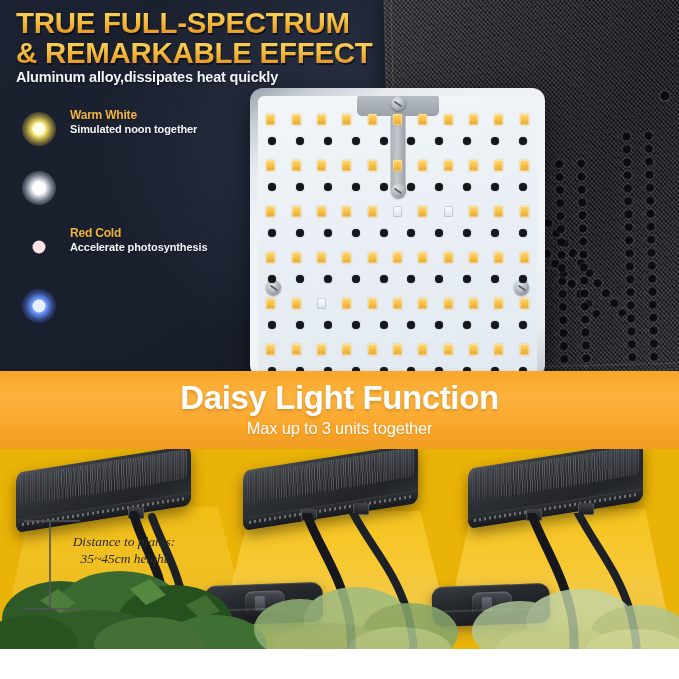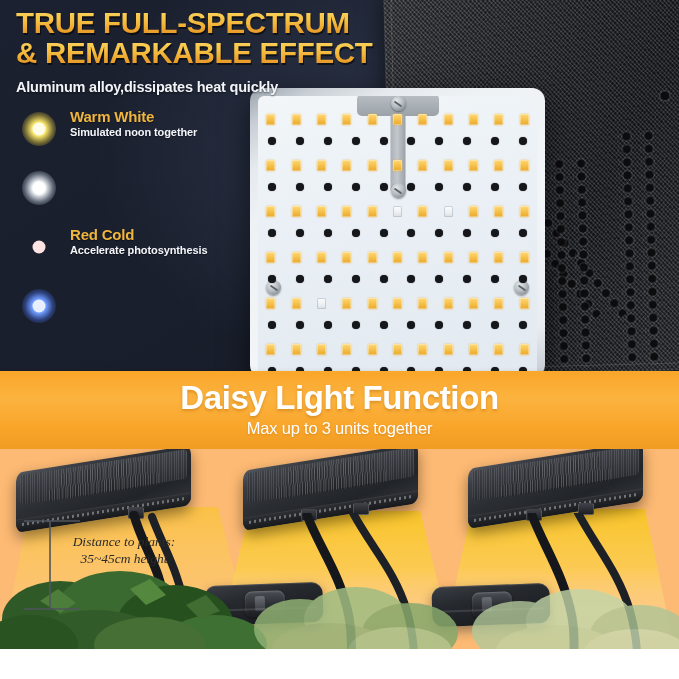--- a/index.html
+++ b/index.html
@@ -31,21 +31,21 @@
     line-height:30px;
     background:linear-gradient(180deg,#fcd566 0%,#f7c445 38%,#eda32c 72%,#e0912a 100%);
     -webkit-background-clip:text;
     background-clip:text;
     color:transparent;
     -webkit-text-fill-color:transparent;
     filter:drop-shadow(1.5px 2px 0.5px rgba(0,0,0,0.55));
     white-space:nowrap;
   }
   .heading-sub {
-    margin-top:11px;
+    margin-top:1px;
     font-size:14.5px;
     font-weight:bold;
     color:#f2f4f8;
     letter-spacing:-0.2px;
     text-shadow:0 1px 2px rgba(0,0,0,0.5);
     white-space:nowrap;
   }
 
   
   .features { position:absolute; left:22px; top:108px; width:260px; }
@@ -57,21 +57,21 @@
     position:absolute; left:50%; top:50%; transform:translate(-50%,-50%);
     width:13px; height:13px; border-radius:50%;
     background:#fff;
   }
   .f-warm  { background:radial-gradient(circle at 50% 50%, #fffbe0 0%, #f7e46b 30%, rgba(226,196,60,0.45) 58%, rgba(200,170,50,0.05) 78%, rgba(0,0,0,0) 100%); }
   .f-cold  { background:radial-gradient(circle at 50% 50%, #ffffff 0%, #eef2f6 28%, rgba(190,200,215,0.45) 58%, rgba(150,165,185,0.06) 78%, rgba(0,0,0,0) 100%); }
   .f-red   { background:radial-gradient(circle at 50% 50%, #ffdede 0%, #f4ououou 0%, #ef4a4a 30%, rgba(220,50,50,0.42) 58%, rgba(180,40,40,0.05) 78%, rgba(0,0,0,0) 100%); }
   .f-uv    { background:radial-gradient(circle at 50% 50%, #eaf0ff 0%, #6f9bff 30%, rgba(70,110,230,0.42) 58%, rgba(50,80,190,0.05) 78%, rgba(0,0,0,0) 100%); }
   .feature-text { position:absolute; left:48px; top:0; }
   .feature-title {
-    font-size:15px; font-weight:bold; color:#f0b53e; letter-spacing:-0.2px;
+    font-size:12px; font-weight:bold; color:#f0b53e; letter-spacing:-0.2px;
     text-shadow:0 1px 1px rgba(0,0,0,0.45); white-space:nowrap;
   }
   .feature-desc {
     margin-top:1px; font-size:11px; font-weight:bold; color:#f4f6fa;
     letter-spacing:-0.1px; text-shadow:0 1px 1px rgba(0,0,0,0.45); white-space:nowrap;
   }
 
   
   .back-panel {
     position:absolute; left:388px; top:-18px; width:312px; height:392px;
@@ -149,21 +149,21 @@
     text-shadow:0 2px 3px rgba(160,90,0,0.35);
   }
   .banner-sub {
     margin-top:2px; font-size:16.5px; color:#ffffff; letter-spacing:-0.2px;
     text-shadow:0 1px 2px rgba(160,90,0,0.3);
   }
 
   
   .bottom-section {
     position:absolute; left:0; top:449px; width:679px; height:230px;
-    background:#fdba74; overflow:hidden;
+    background:#eab308; overflow:hidden;
   }
 
   
   .lamp { position:absolute; }
   .lamp-body {
     position:absolute; width:175px; height:60px;
     border-radius:7px/9px;
     transform:skewY(-9deg) rotate(0deg);
     background:linear-gradient(165deg,#55585e 0%,#3b3e44 16%,#2b2e33 40%,#212428 70%,#34373d 100%);
     box-shadow:0 6px 14px rgba(0,0,0,0.42);

